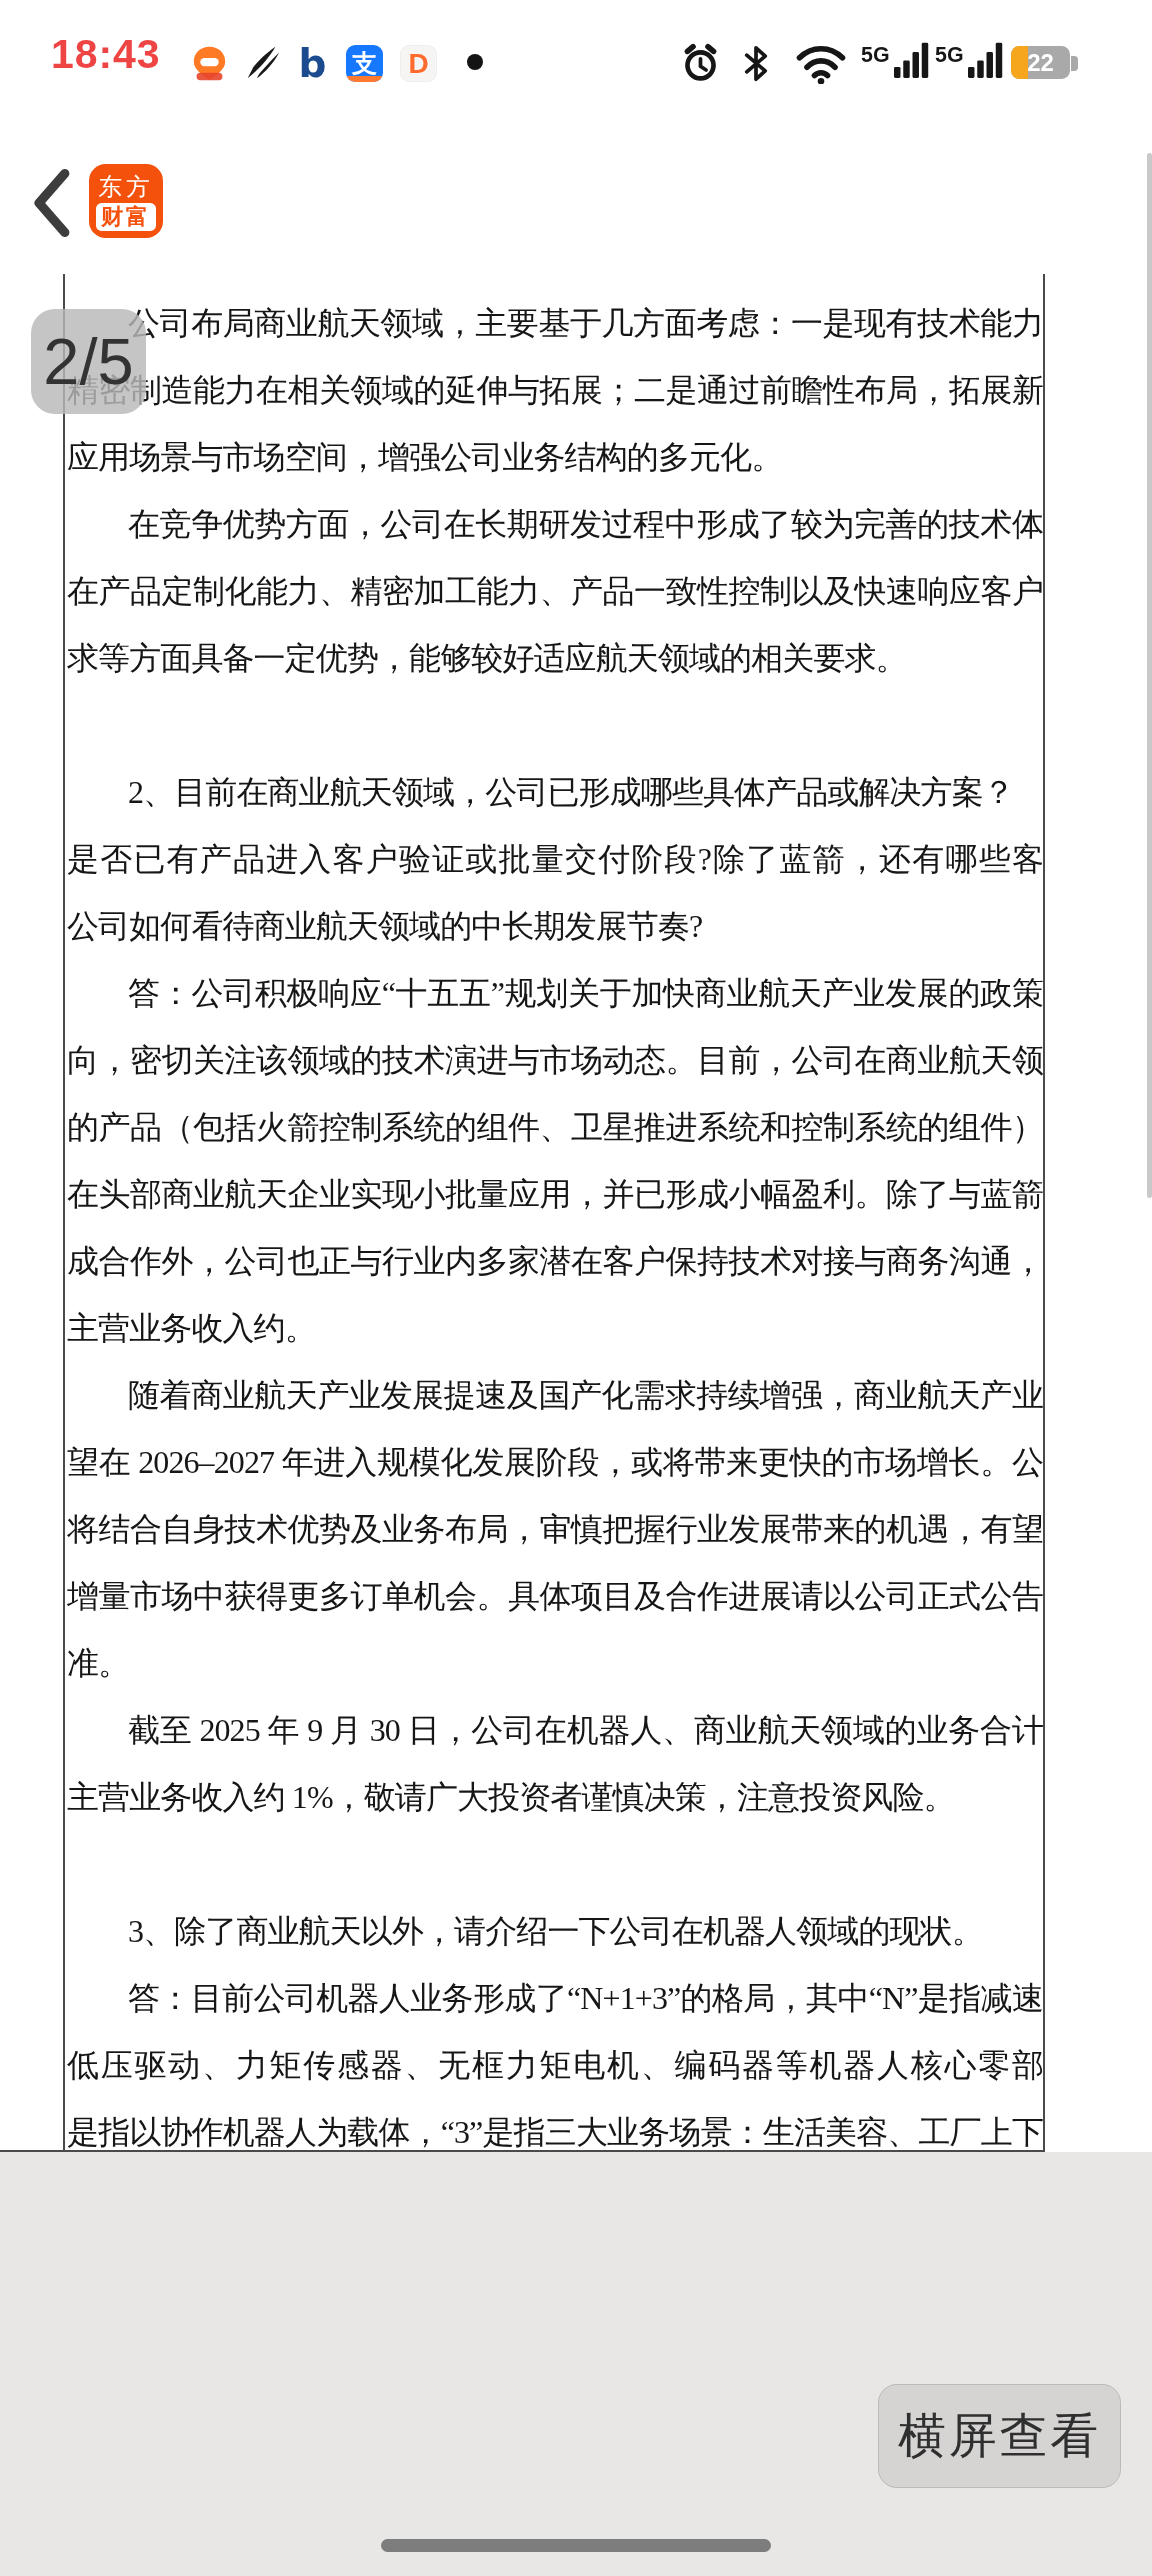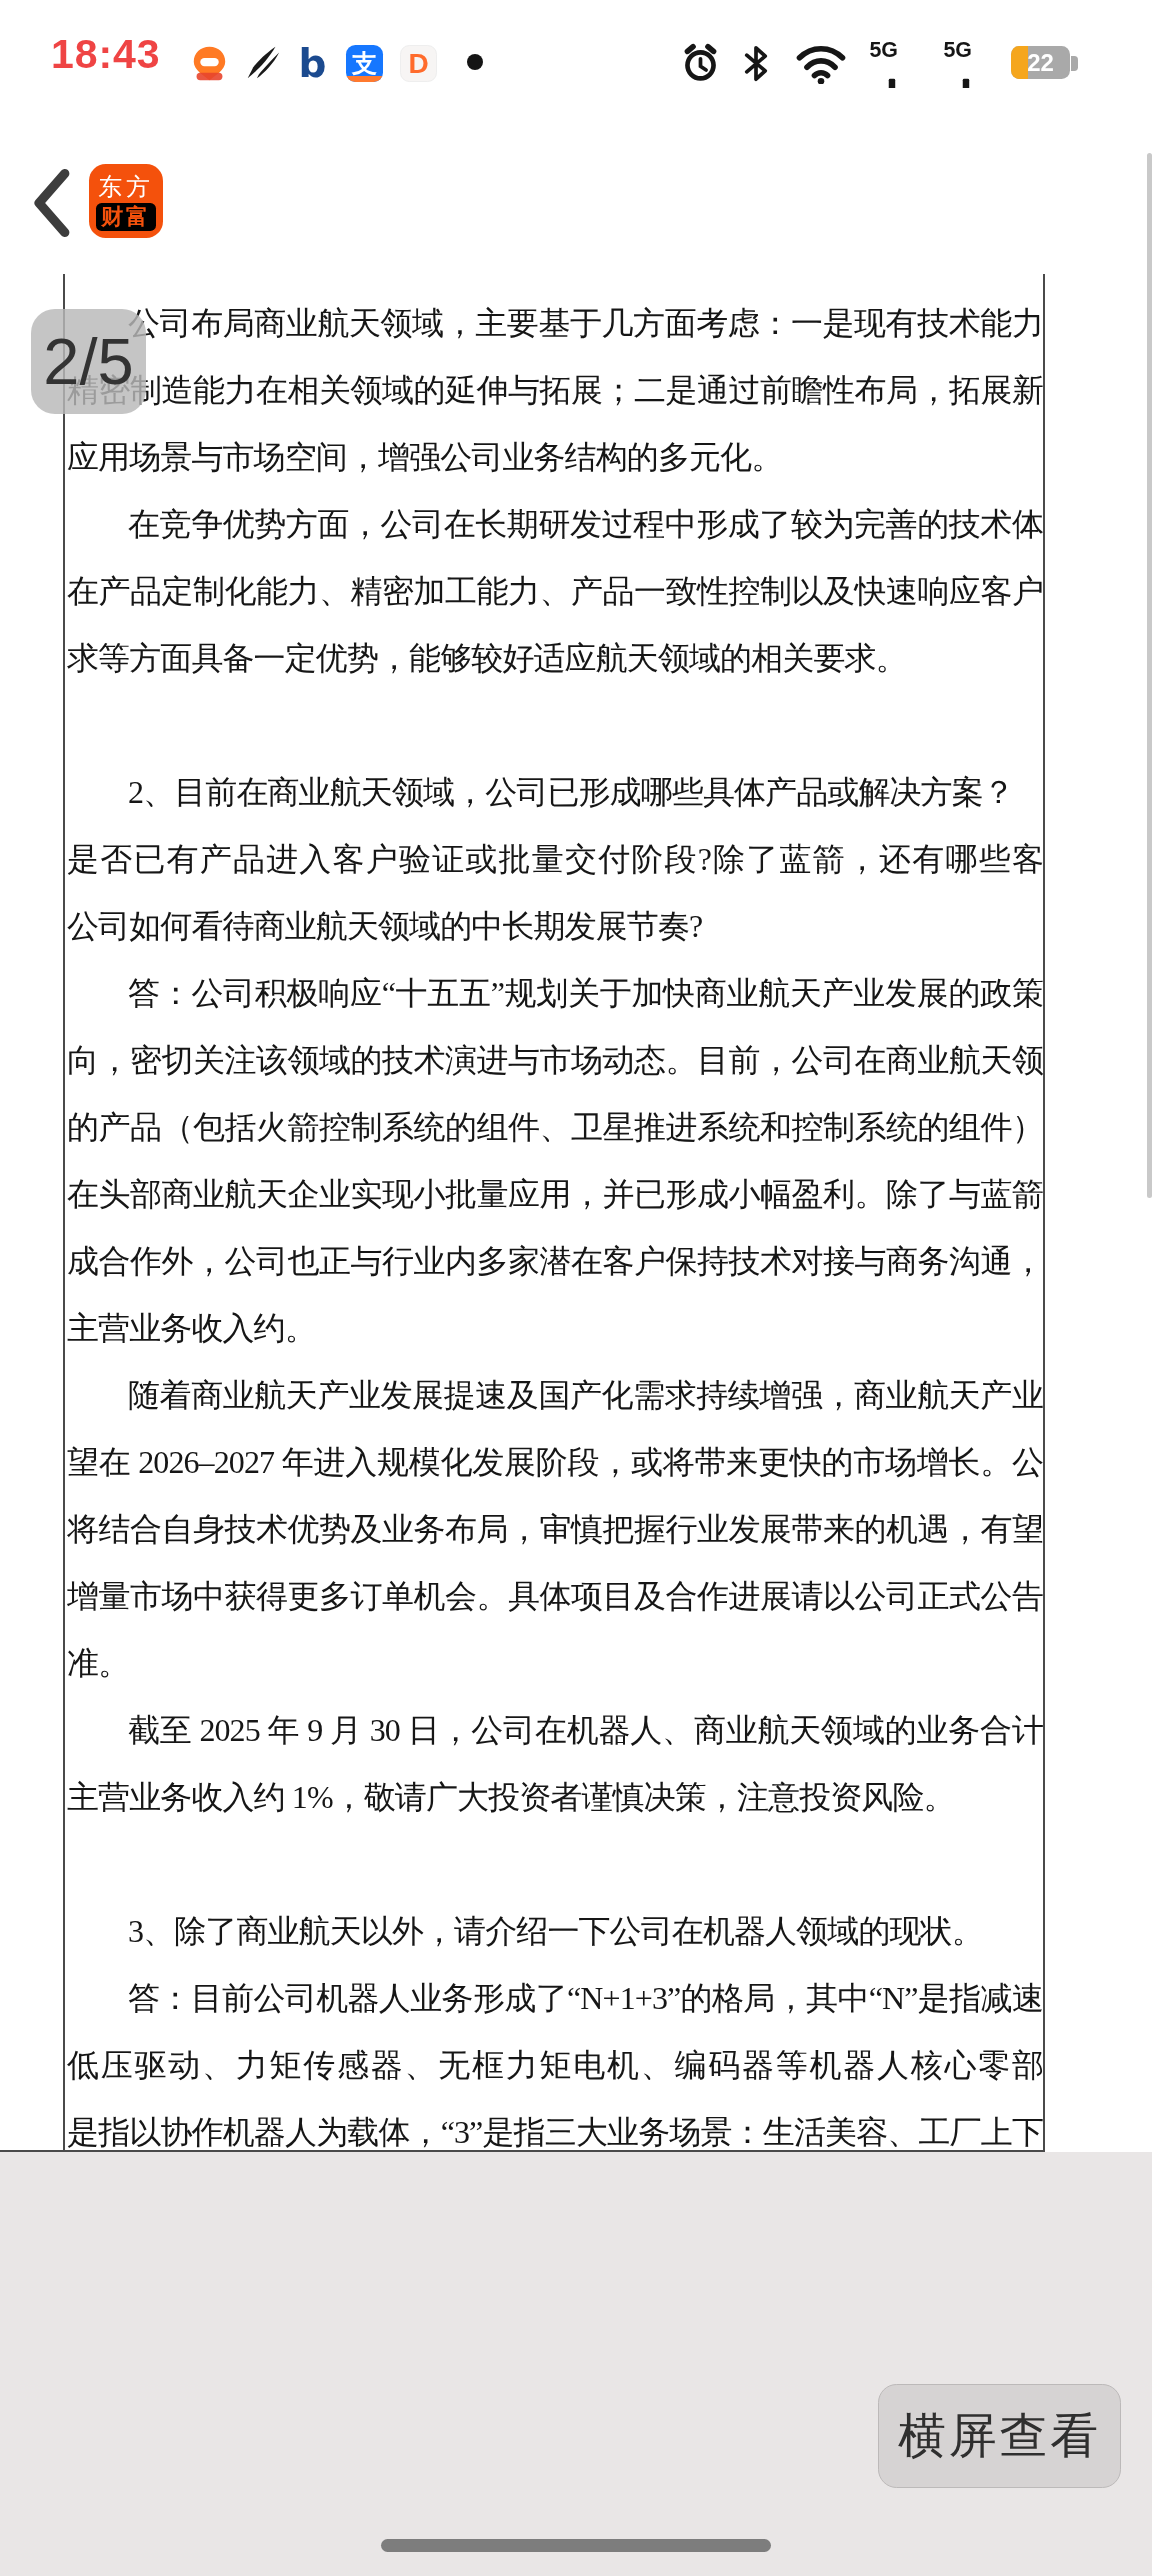--- a/index.html
+++ b/index.html
@@ -13,38 +13,38 @@
   .app-ic { position:absolute; top:45px; width:37px; height:37px; }
   .dot-ic { position:absolute; top:54px; width:16px; height:16px; border-radius:50%; background:#141414; }
   .alipay { border-radius:9.3px; background:#1677ff; color:#fff; font-size:25px; font-weight:bold;
             display:flex; align-items:center; justify-content:center; overflow:hidden; }
   .alipay .festive { position:absolute; bottom:0; left:0; width:100%; height:6.5px; background:#ff7a2f; }
   .didi-d { border-radius:9.3px; background:#f7f5f4; border:0.9px solid #eee; color:#ff6b2c; font-size:28px;
             font-weight:bold; display:flex; align-items:center; justify-content:center; }
   .blue-b { color:#1b4a8f; font-size:39px; font-weight:bold; font-family:"DejaVu Sans",sans-serif;
             display:flex; align-items:center; justify-content:center; }
   .r-ic { position:absolute; top:43px; }
-  .sig { position:absolute; display:flex; align-items:flex-end; gap:4px;flex-direction:column; }
+  .sig { position:absolute; display:flex; align-items:flex-end; gap:4px; }
   .sig .g5 { font-size:21.4px; font-weight:bold; color:#161616; line-height:18.6px; margin-bottom:13px; }
   .battery { position:absolute; left:1011px; top:46px; width:59px; height:33px; border-radius:8.4px;
              background:#a9a9a9; overflow:hidden; }
   .battery .fill { position:absolute; left:0; top:0; bottom:0; width:16.7px; background:#f5a61d; }
   .battery .pct { position:absolute; left:0; top:0; width:100%; height:100%; display:flex;
                   align-items:center; justify-content:center; color:#fff; font-size:24px; font-weight:bold; }
   .bat-cap { position:absolute; left:1071px; top:56px; width:6.5px; height:15px; background:#a9a9a9;
              border-radius:0 3.7px 3.7px 0; }
 
   
   .header { position:absolute; left:0; top:88px; width:1152px; height:177px; background:#fff; }
   .back { position:absolute; left:28px; top:79px; width:46px; height:72px; cursor:pointer; }
   .logo { position:absolute; left:89px; top:76px; width:74px; height:74px; border-radius:16.7px;
           background:#f4510c; }
   .logo .l1 { position:absolute; top:7.4px; left:0; width:100%; text-align:center; color:#fff;
               font-size:24px; font-weight:normal; letter-spacing:3.7px; }
-  .logo .l2box { position:absolute; left:7.4px; right:7.4px; top:39px; height:28px; background:#000000;
+  .logo .l2box { position:absolute; left:7.4px; right:7.4px; top:39px; height:28px; background:#ffffff;
                  border-radius:5.6px; display:flex; align-items:center; justify-content:center; }
   .logo .l2box span { color:#f4510c; font-size:22px; font-weight:bold; letter-spacing:2.8px; }
 
   
   .doc { position:absolute; left:0; top:265px; width:1152px; height:1887px; background:#fff; }
   .vline { position:absolute; top:9.3px; width:1.9px; height:1877px; background:#4a4a4a; }
   .vl-l { left:63px; } .vl-r { left:1043px; }
   .hline-bottom { position:absolute; left:0; top:1885px; width:1045px; height:1.9px; background:#4a4a4a; }
   .doc-lines { position:absolute; left:67px; top:25px; width:976px;
                font-family:"Liberation Serif","DejaVu Serif",serif; color:#161616; }

